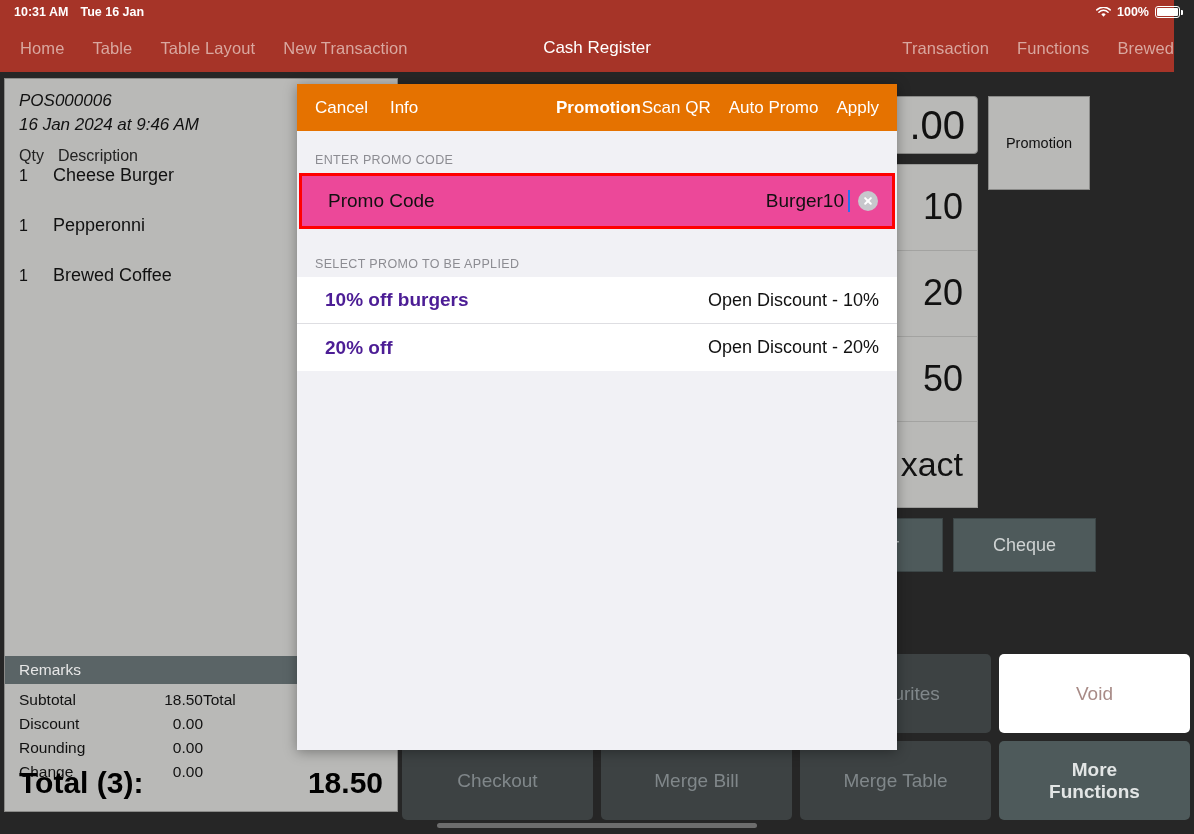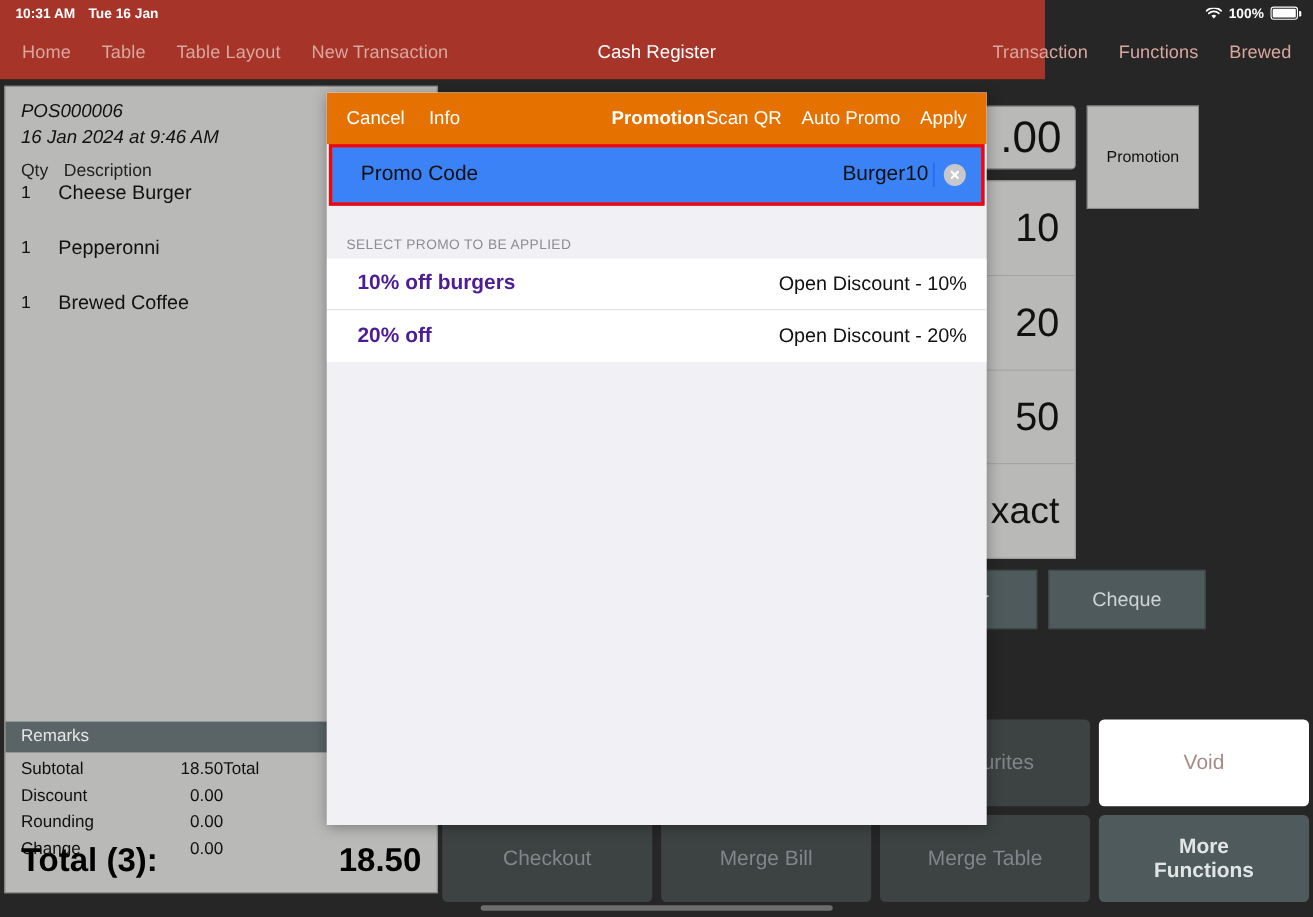--- a/index.html
+++ b/index.html
@@ -12,21 +12,21 @@
 
   #app {
     position: relative;
     width: 1194px; height: 834px;
     background: #262626;
   }
 
   
   .topbar {
     position: absolute; left: 0; top: 0;
-    width: 950px; height: 72px;
+    width: 1174px; height: 72px;
     background: #A63428;
   }
   .statusbar {
     position: absolute; left: 0; top: 0;
     width: 1194px; height: 24px;
     display: flex; align-items: center;
     padding: 0 14px;
     color: #ffffff;
     font-size: 12.5px; font-weight: bold;
   }
@@ -215,21 +215,21 @@
 
   .section-label {
     padding: 22px 18px 6px 18px;
     color: #8c8c92; font-size: 12.5px; letter-spacing: 0.35px;
   }
   .section-label.second { padding-top: 28px; }
 
   .promo-input-wrap {
     margin: 0 2px;
     border: 3px solid #ff0000;
-    background: #3b82f6;
+    background: #ec4899;
     height: 56px;
     display: flex; align-items: center;
     padding: 0 14px 0 26px;
   }
   .pi-label { color: #111; font-size: 19px; }
   .pi-value-group { margin-left: auto; display: flex; align-items: center; gap: 8px; }
   .pi-value { color: #111; font-size: 19px; }
   .pi-caret {
     width: 2px; height: 22px; background: #2a6ff0; display: inline-block;
     margin-left: -4px;
@@ -409,20 +409,21 @@
         <span class="mh-item">Cancel</span>
         <span class="mh-item">Info</span>
       </div>
       <div class="mh-right">
         <span class="mh-item">Scan QR</span>
         <span class="mh-item">Auto Promo</span>
         <span class="mh-item">Apply</span>
       </div>
     </div>
 
+    <div class="section-label">ENTER PROMO CODE</div>
 
     <div class="promo-input-wrap">
       <span class="pi-label">Promo Code</span>
       <span class="pi-value-group">
         <span class="pi-value">Burger10</span>
         <span class="pi-caret"></span>
         <span class="pi-clear"></span>
       </span>
     </div>
 

